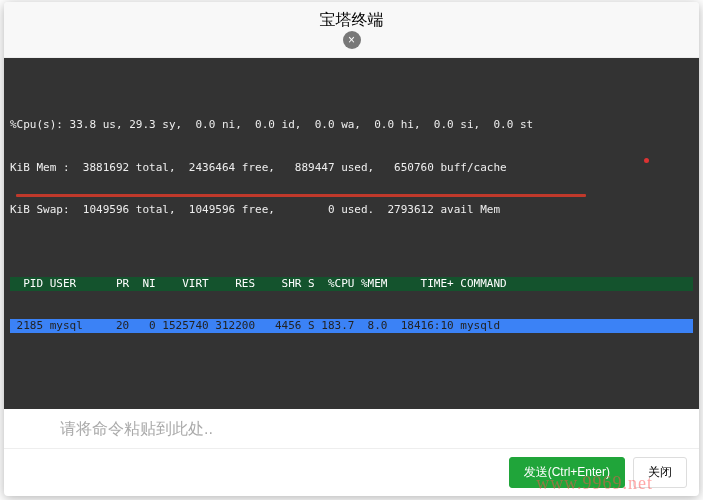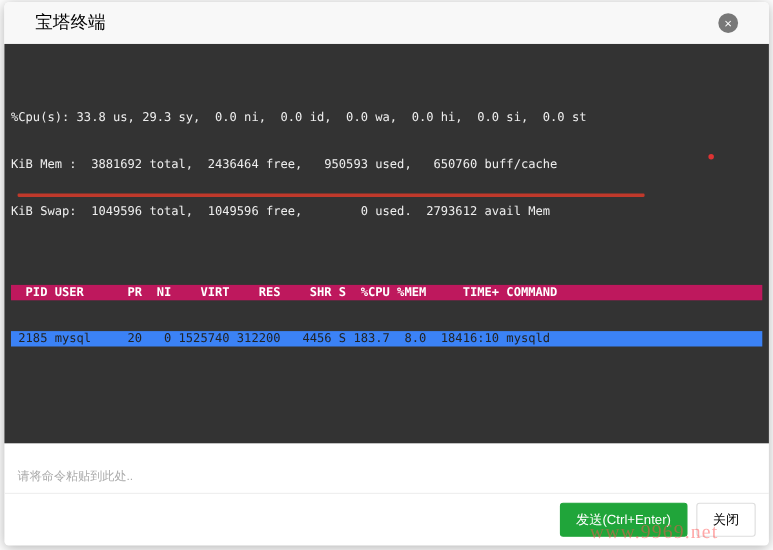--- a/index.html
+++ b/index.html
@@ -1,44 +1,44 @@
 <!DOCTYPE html>
 <html><head>
 <meta charset="utf-8">
 <style>
 * { margin: 0; padding: 0; box-sizing: border-box; }
 body { font-family: "Microsoft YaHei", sans-serif; background: #fff; width: 703px; height: 500px; position: relative; overflow: hidden; }
 .modal { background: #fff; border-radius: 4px; box-shadow: 0 2px 12px rgba(0,0,0,0.3); margin: 2px 4px; height: 494px; display: flex; flex-direction: column; }
-.titlebar { display: flex; justify-content: space-between; align-items: center; padding: 8px 28px; background: #f8f8f8; border-bottom: 1px solid #eee; border-radius: 4px 4px 0 0; }
+.titlebar { display: flex; justify-content: space-between; align-items: center; padding: 8px 28px; background: #f8f8f8; border-bottom: 1px solid #eee; border-radius: 4px 4px 0 0; flex-direction: column; }
 .close-btn { width: 18px; height: 18px; border-radius: 50%; background: #787878; color: #fff; display: flex; align-items: center; justify-content: center; font-size: 12px; cursor: pointer; }
 .terminal { flex: 1; background: #333; color: #eee; font-family: Consolas, monospace; font-size: 11px; line-height: 1.28; padding: 4px 6px; overflow: hidden; white-space: pre; position: relative; }
 .summary div, .header-row, .proc-row { white-space: pre; }
-.header-row { background: #be185d; color: #fff; margin-top: 4px; font-weight: bold; }
+.header-row { background: #14532d; color: #fff; margin-top: 4px; }
 .highlight { background: #3b82f6; color: #222; position: relative; }
 .redline { position: absolute; height: 3px; background: #c0392b; top: 136px; left: 12px; width: 570px; border-radius: 1px; }
 .reddot { position: absolute; width: 5px; height: 5px; background: #d33; border-radius: 50%; top: 100px; right: 50px; }
-.input-area { padding: 22px 12px 8px; color: #aaa; font-size: 11px; }
+.input-area { padding: 10px 12px 8px; color: #aaa; font-size: 16px; margin-left: 44px; }
 .footer { display: flex; justify-content: flex-end; gap: 8px; padding: 8px 12px; border-top: 1px solid #eee; }
 .btn { padding: 6px 14px; font-size: 12px; border: 1px solid #ddd; border-radius: 3px; background: #fff; cursor: pointer; }
 .btn-send { background: #20a53a; color: #fff; border-color: #20a53a; }
 .watermark { position: absolute; bottom: 6px; right: 50px; color: rgba(255,80,80,0.5); font-size: 18px; font-family: serif; pointer-events: none; letter-spacing: 1px; margin-left: 48px; }
 </style>
 </head>
 <body>
 
 <div class="modal">
   <div class="titlebar">
     <span>宝塔终端</span>
     <span class="close-btn">×</span>
   </div>
 
   <div class="terminal">
     <div class="summary">
       <div>%Cpu(s): 33.8 us, 29.3 sy,  0.0 ni,  0.0 id,  0.0 wa,  0.0 hi,  0.0 si,  0.0 st</div>
-      <div>KiB Mem :  3881692 total,  2436464 free,   950593 used,   650760 buff/cache</div>
+      <div>KiB Mem :  3881692 total,  2436464 free,   889447 used,   650760 buff/cache</div>
       <div>KiB Swap:  1049596 total,  1049596 free,        0 used.  2793612 avail Mem</div>
     </div>
     <div class="header-row">  PID USER      PR  NI    VIRT    RES    SHR S  %CPU %MEM     TIME+ COMMAND</div>
     <div class="highlight"> 2185 mysql     20   0 1525740 312200   4456 S 183.7  8.0  18416:10 mysqld</div>
     
     <div class="redline"></div>
     <div class="reddot"></div>
     
   </div>
 

